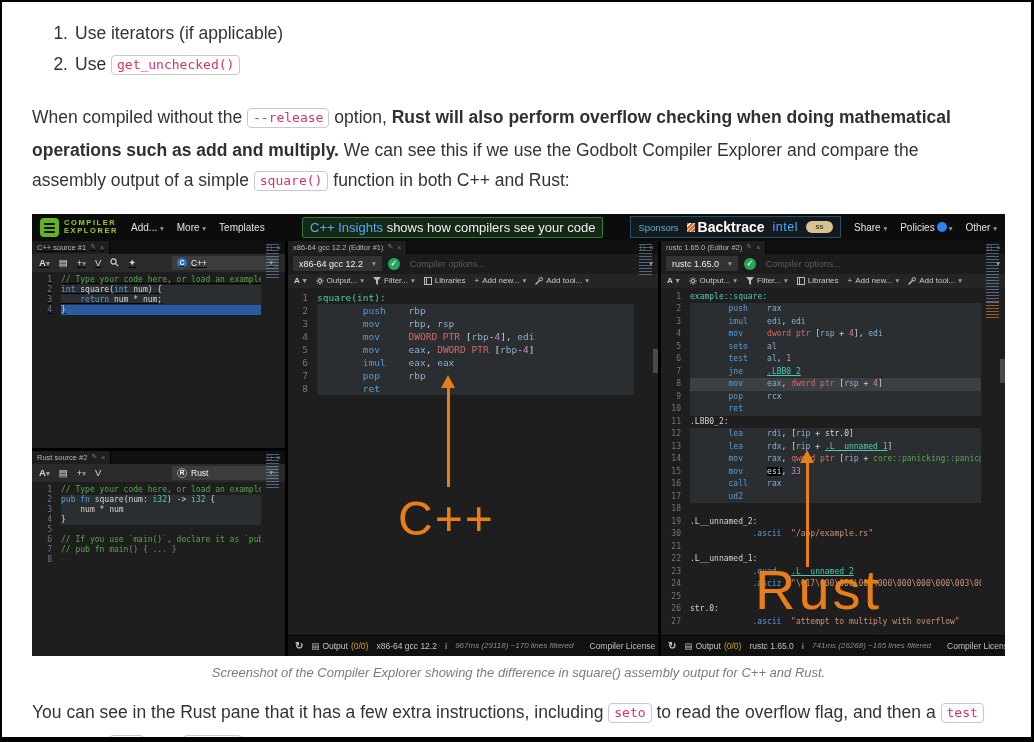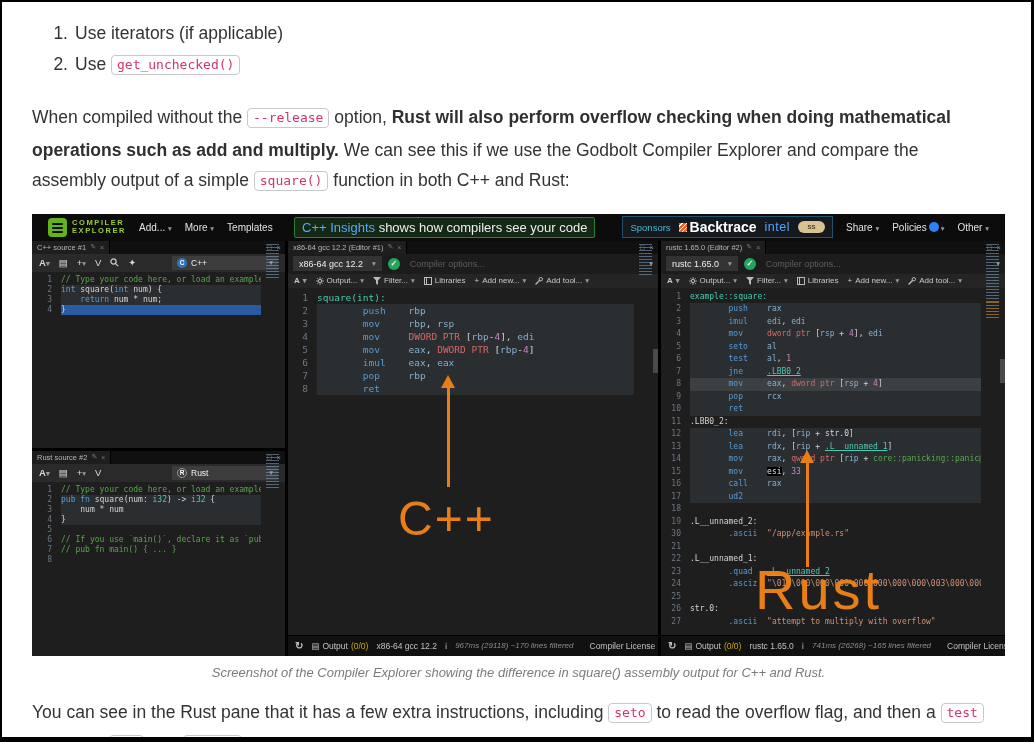--- a/index.html
+++ b/index.html
@@ -8,21 +8,21 @@
   
   .doc-list{margin:2px 0 0 12px;}
   .li-row{display:flex;font-size:17.5px;color:#333;line-height:31px;}
   .li-marker{width:24px;text-align:right;margin-right:7px;flex:none;}
   .para{font-size:17.5px;color:#333;line-height:30.5px;margin-top:21px;width:958px;}
   .para .bseg{font-weight:bold;color:#303030;}
   .chip{font-family:"DejaVu Sans Mono","Liberation Mono",monospace;font-size:13px;color:var(--pink);border:1px solid #c9c9c9;border-radius:4px;padding:1px 5px 2px;background:#fff;white-space:nowrap;position:relative;top:-1px;}
   .caption{width:973px;text-align:center;font-style:italic;color:#7b7b7b;font-size:13px;margin-top:9px;}
   
   .shot{position:relative;margin-top:16px;width:973px;height:442px;background:#000;}
-  .ce-nav{height:27px;background:#0c0c0c;display:flex;align-items:center;padding:0 16px;gap:13px;}
+  .ce-nav{height:27px;background:#0c0c0c;display:flex;align-items:center;padding:0 8px;gap:13px;}
   .logo{display:flex;align-items:center;gap:5px;flex:none;}
   .logo-mark{width:19px;height:19px;border-radius:4px;background:#63b31d;position:relative;}
   .logo-mark::after{content:"";position:absolute;left:4px;top:5px;width:11px;height:2px;background:#0c0c0c;box-shadow:0 4px 0 #0c0c0c,0 8px 0 #0c0c0c;border-radius:1px;}
   .logo-text{font-size:7.5px;font-weight:bold;color:var(--cegreen);line-height:8.5px;letter-spacing:1.6px;}
   .nav-item{font-size:10px;color:#e2e2e2;white-space:nowrap;}
   .crt{color:#9a9a9a;font-size:7.5px;}
   .banner{margin-left:auto;border:1px solid #2f7d31;background:rgba(40,100,40,.32);padding:2px 7px;font-size:13px;color:#eee;border-radius:2px;white-space:nowrap;}
   .banner .hl{color:#59a8f5;}
   .sponsors{margin-left:14px;display:flex;align-items:center;gap:8px;border:1px solid #27506e;background:#14191e;padding:2px 7px;border-radius:0;}
   .sp-label{color:#49b8d8;font-size:9.5px;}
@@ -30,21 +30,21 @@
   .bt-icon{width:8px;height:9px;background:repeating-linear-gradient(135deg,#e8632a 0 2px,#fff 2px 3px);flex:none;}
   .intel{color:#4da6ff;font-size:12.5px;letter-spacing:.5px;}
   .sands{width:27px;height:12px;background:#d8c193;border-radius:6px;color:#42381f;font-size:6px;line-height:12px;text-align:center;font-weight:bold;}
   .pol-dot{display:inline-block;width:10px;height:10px;border-radius:50%;background:#2f81f7;vertical-align:-1px;margin:0 2px;}
   
   .main{display:flex;height:415px;background:#000;gap:3px;}
   .col-left{width:253px;display:flex;flex-direction:column;gap:3px;flex:none;}
   .col-mid{width:370px;flex:none;}
   .col-right{width:344px;flex:none;}
   .pane{background:#1e1e1e;display:flex;flex-direction:column;position:relative;overflow:hidden;height:100%;}
-  .pane-cpp-src{height:207px;flex:none;}
+  .pane-cpp-src{height:207px;flex:none;text-decoration:underline;}
   .pane-rust-src{flex:1;}
   .tabbar{height:13px;background:#101010;display:flex;align-items:center;font-size:7.5px;color:#b5b5b5;flex:none;}
   .tab{background:#1e1e1e;height:13px;display:flex;align-items:center;padding:0 5px;gap:4px;white-space:nowrap;border-right:1px solid #000;}
   .tab-meta{color:#7a7a7a;font-size:7px;}
   .winbtns{margin-left:auto;padding-right:4px;color:#8a8a8a;font-size:7.5px;display:flex;gap:5px;}
   .src-toolbar{height:18px;background:#2a2a2a;display:flex;align-items:center;gap:9px;padding:0 7px;flex:none;font-size:9.5px;color:#dadada;}
   .tb-a{font-weight:bold;}
   .lang-select{margin-left:auto;width:96px;height:14px;background:#3c3c3c;display:flex;align-items:center;gap:4px;padding:0 5px;font-size:8.5px;color:#eee;}
   .lang-icon{width:10px;height:10px;border-radius:50%;background:#2f74c0;color:#fff;font-size:6.5px;line-height:10px;text-align:center;font-weight:bold;flex:none;}
   .lang-icon.rust{background:#3b3b3b;border:1px solid #999;box-sizing:border-box;line-height:8px;}
@@ -64,21 +64,21 @@
   .asm-mid .line{height:13px;font-size:9.5px;line-height:13px;}
   .asm-right .line{height:12.5px;font-size:8px;line-height:12.5px;}
   .gutter{width:20px;flex:none;text-align:right;padding-right:9px;color:#6e7681;}
   .lbody{flex:1;white-space:pre;margin-right:24px;overflow:hidden;color:#d4d4d4;}
   .bg-block{background:#2b2e31;}
   .bg-cur{background:#2a5a9f;}
   .bg-sel{background:#3c4043;}
   .tk-cm{color:#57a64a;} .tk-kw{color:#569cd6;} .tk-ty{color:#4ec9b0;}
   .tk-reg{color:#87aecd;} .tk-mem{color:#d16969;} .tk-num{color:#c586c0;}
   .tk-lbl{color:#4ec9b0;} .tk-lnk{color:#4ec9b0;text-decoration:underline;}
-  .tk-str{color:#ce9178;} .tk-dir{color:#569cd6;} .tk-sym{color:#57a64a;}
+  .tk-str{color:#ce9178;} .tk-dir{color:#569cd6;margin-left:24px;} .tk-sym{color:#57a64a;}
   .tk-hlw{color:#cfe3f5;background:#000000;border-radius:1px;}
   .minimap{position:absolute;top:3px;right:6px;width:13px;}
   .mm-b{background:repeating-linear-gradient(180deg,rgba(125,165,205,.55) 0 1px,transparent 1px 3px);}
   .mm-o{background:repeating-linear-gradient(180deg,rgba(215,140,70,.6) 0 1px,transparent 1px 3px);}
   .scroll-handle{position:absolute;right:0;width:5px;height:24px;background:#4a4a4a;}
   .statusbar{height:20px;background:#111;border-top:1px solid #000;display:flex;align-items:center;gap:8px;padding:0 7px;font-size:8.5px;color:#c0c0c0;flex:none;white-space:nowrap;overflow:hidden;}
   .sb-refresh{font-weight:bold;font-size:10px;}
   .sb-out{display:flex;align-items:center;gap:3px;}
   .sb-counts{color:#cca700;}
   .sb-timing{color:#8d8d8d;font-style:italic;font-size:8px;}

